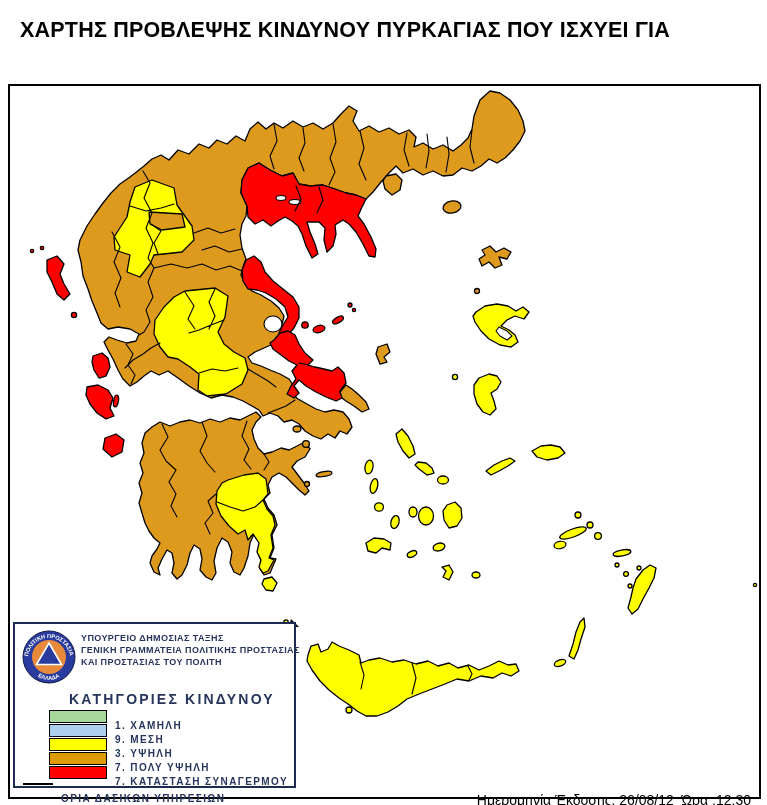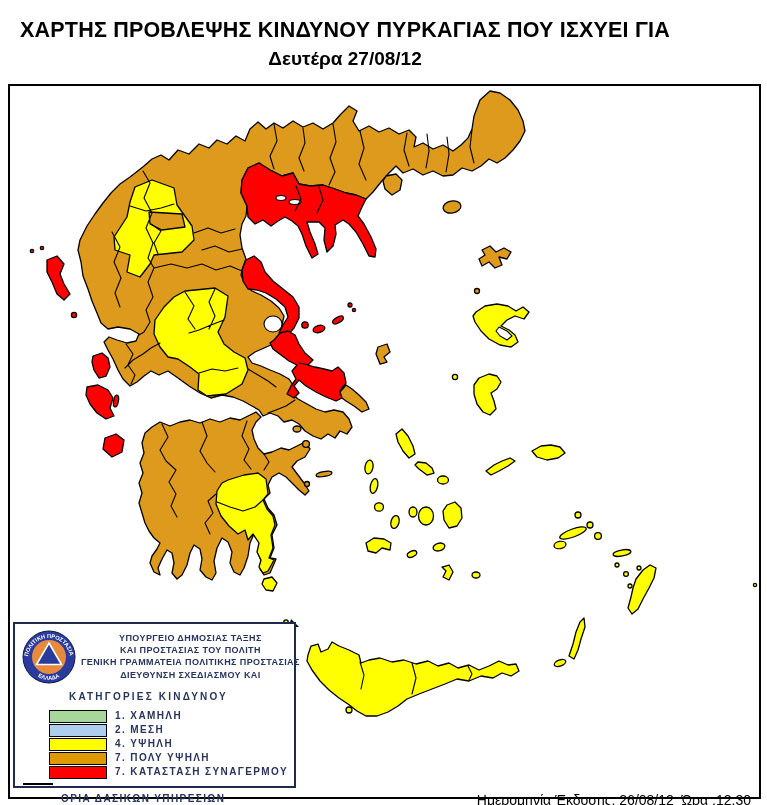--- a/index.html
+++ b/index.html
@@ -14,39 +14,38 @@
   #map-frame svg{display:block;width:100%;height:100%;}
   .o{fill:var(--c-very-high);stroke:#000;stroke-width:1.3;stroke-linejoin:round;}
   .y{fill:var(--c-high);stroke:#000;stroke-width:1.3;stroke-linejoin:round;}
   .r{fill:var(--c-alarm);stroke:#000;stroke-width:1.3;stroke-linejoin:round;}
   .w{fill:#fff;stroke:#000;stroke-width:1.1;stroke-linejoin:round;}
   .b{fill:none;stroke:#000;stroke-width:1.1;stroke-linejoin:round;stroke-linecap:round;}
   
   #legend-box{position:absolute;left:13px;top:622px;width:283px;height:166px;background:#fff;
     border:2px solid #1d2a52;box-sizing:border-box;color:#1d2a52;}
   #emblem{position:absolute;left:7px;top:6px;width:54px;height:54px;}
-  #agency{position:absolute;left:66px;top:8px;font-size:9px;line-height:12.2px;letter-spacing:.4px;white-space:nowrap;font-weight:bold;color:#27355c;text-align:center;}
-  #cat-heading{position:absolute;left:38px;top:67px;font-size:10px;font-weight:bold;letter-spacing:2.2px;color:#27355c;padding-left:16px;}
+  #agency{position:absolute;left:66px;top:8px;font-size:9px;line-height:12.2px;letter-spacing:.4px;white-space:nowrap;font-weight:bold;color:#27355c;}
+  #cat-heading{position:absolute;left:38px;top:67px;font-size:14px;font-weight:bold;letter-spacing:2.2px;color:#27355c;padding-left:16px;}
   .cat-row{position:absolute;left:34px;height:12px;}
   .swatch{position:absolute;left:0;top:0;width:56px;height:11px;border:1px solid #000;}
-  .cat-label{position:absolute;left:66px;top:0;font-size:10px;font-weight:bold;letter-spacing:1.4px;white-space:nowrap;color:#27355c;}
+  .cat-label{position:absolute;left:66px;top:10px;font-size:10px;font-weight:bold;letter-spacing:1.4px;white-space:nowrap;color:#27355c;}
   #boundary-row{position:absolute;left:8px;top:153px;width:270px;height:14px;}
   #boundary-line{position:absolute;left:0;top:6px;width:30px;height:0;border-top:2px solid #000;}
   #boundary-label{position:absolute;left:38px;top:16px;font-size:10px;font-weight:bold;letter-spacing:1.4px;color:#27355c;white-space:nowrap;}
   
   #issue-info{position:absolute;right:16px;top:748px;text-align:right;color:#000;font-size:14px;line-height:21px;white-space:pre;}
 </style>
 </head>
 <body>
 
 <div id="page">
 
   <div id="title-block">
     <div id="title-line1">ΧΑΡΤΗΣ ΠΡΟΒΛΕΨΗΣ ΚΙΝΔΥΝΟΥ ΠΥΡΚΑΓΙΑΣ ΠΟΥ ΙΣΧΥΕΙ ΓΙΑ</div>
-    <div id="title-line2">Δευτέρα 27/08/12</div>
   </div>
 
   <div id="map-frame">
     <svg viewBox="8 84 749 711" preserveAspectRatio="none">
 
       <g>
         <path class="o" d="M78,238 L85,224 L93,212 L101,201 L109,191 L118,182 L128,175 L137,168 L142,164
           L150,157 L159,153 L167,158 L176,148 L187,152 L197,142 L207,146 L215,138 L225,142 L234,134 L243,139 L248,127 L256,120
           L264,127 L272,121 L281,126 L291,119 L301,125 L311,121 L321,127 L331,121 L338,113 L347,104 L355,109 L351,119 L357,129
           L367,124 L377,130 L387,126 L397,132 L407,128 L414,135 L412,145 L421,141 L431,147 L441,143 L451,149 L459,143 L466,136
@@ -224,38 +223,37 @@
       </text>
       <text font-size="5.6" fill="#fff" font-weight="bold">
         <textPath href="#arcB" startOffset="30%">ΕΛΛΑΔΑ</textPath>
       </text>
       <circle cx="27" cy="27" r="17" fill="#E78A3C"></circle>
       <polygon points="27,13 39.5,34.5 14.5,34.5" fill="#2A3B9E" stroke="#fff" stroke-width="1.6"></polygon>
     </svg>
 
     <div id="agency">
       <div>ΥΠΟΥΡΓΕΙΟ ΔΗΜΟΣΙΑΣ ΤΑΞΗΣ</div>
+      <div>ΓΕΝΙΚΗ ΓΡΑΜΜΑΤΕΙΑ ΠΟΛΙΤΙΚΗΣ ΠΡΟΣΤΑΣΙΑΣ</div>
       <div>ΚΑΙ ΠΡΟΣΤΑΣΙΑΣ ΤΟΥ ΠΟΛΙΤΗ</div>
-      <div>ΓΕΝΙΚΗ ΓΡΑΜΜΑΤΕΙΑ ΠΟΛΙΤΙΚΗΣ ΠΡΟΣΤΑΣΙΑΣ</div>
-      <div>ΔΙΕΥΘΥΝΣΗ ΣΧΕΔΙΑΣΜΟΥ ΚΑΙ</div>
     </div>
 
     <div id="cat-heading">ΚΑΤΗΓΟΡΙΕΣ ΚΙΝΔΥΝΟΥ</div>
 
     <div class="cat-row" style="top:86px">
       <div class="swatch" style="background: rgb(168, 215, 155);"></div>
       <div class="cat-label">1. ΧΑΜΗΛΗ</div>
     </div>
     <div class="cat-row" style="top:100px">
       <div class="swatch" style="background: rgb(173, 206, 236);"></div>
-      <div class="cat-label">2. ΜΕΣΗ</div>
+      <div class="cat-label">9. ΜΕΣΗ</div>
     </div>
     <div class="cat-row" style="top:114px">
       <div class="swatch" style="background: rgb(255, 255, 0);"></div>
-      <div class="cat-label">4. ΥΨΗΛΗ</div>
+      <div class="cat-label">3. ΥΨΗΛΗ</div>
     </div>
     <div class="cat-row" style="top:128px">
       <div class="swatch" style="background: rgb(221, 154, 0);"></div>
       <div class="cat-label">7. ΠΟΛΥ ΥΨΗΛΗ</div>
     </div>
     <div class="cat-row" style="top:142px">
       <div class="swatch" style="background: rgb(255, 0, 0);"></div>
       <div class="cat-label">7. ΚΑΤΑΣΤΑΣΗ ΣΥΝΑΓΕΡΜΟΥ</div>
     </div>
 

